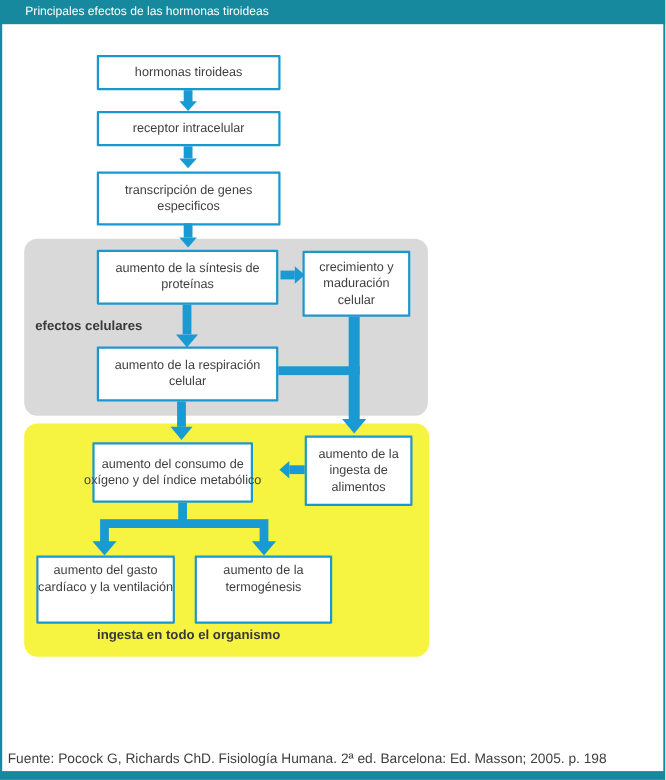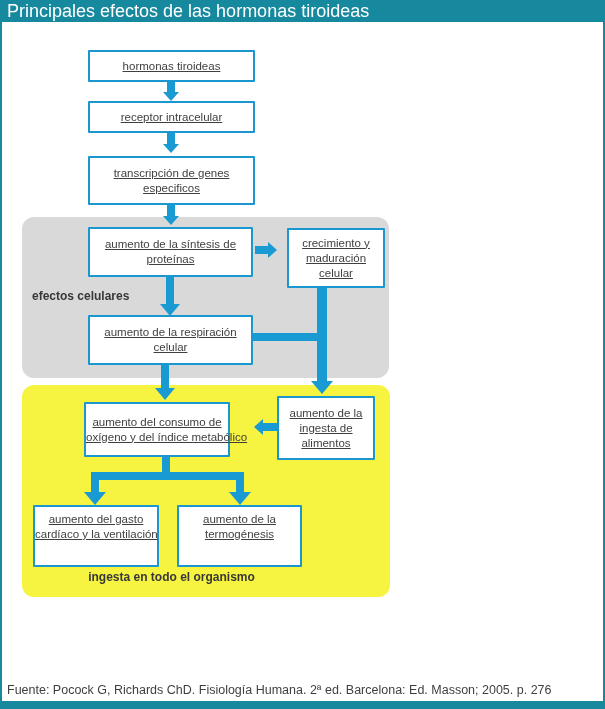--- a/index.html
+++ b/index.html
@@ -6,39 +6,39 @@
   .page {
     position:relative;
     width:605px; height:709px;
     background:#17899e;            
     font-family:"Liberation Sans", sans-serif;
     overflow:hidden;
   }
   .titlebar {
     position:absolute; left:0; top:0; right:0; height:22px;
     background:#17899e; color:#ffffff;
-    font-size:18px; line-height:22px; padding-left:7px;
+    font-size:11px; line-height:22px; padding-left:23px;
     white-space:nowrap;
   }
   .content {
     position:absolute; left:2px; top:22px; width:601px; height:679px;
     background:#ffffff; z-index:0;
   }
   
   .panel { position:absolute; border-radius:12px; z-index:1; }
   .panel.gray   { background:#d9d9d9; }
   .panel.yellow { background:#f7f441; }
   
   .node {
     position:absolute; z-index:2;
     background:#ffffff;
     border:2px solid #1b97cf; border-radius:1px;
     color:#3f3f3f; font-size:11.5px; line-height:15px;
-    display:flex; flex-direction:column; justify-content:center;
-    text-align:center; box-sizing:border-box;text-decoration:underline;
+    display:flex; flex-direction:column; align-items:center; justify-content:center;
+    text-align:center; box-sizing:border-box;
   }
   .node .line { white-space:nowrap; }
   .node.lift { padding-bottom:18px; }     
   
   .sec-label {
     position:absolute; z-index:2;
     color:#383838; font-size:12px; font-weight:bold; white-space:nowrap;
   }
   
   .shaft { position:absolute; background:#1a9ad2; z-index:2; }
@@ -90,21 +90,21 @@
   <div class="head down" style="left:163px; top:216px;"></div>
 
   <div class="node" style="left:88px; top:227px; width:165px; height:50px;">
     <span class="line">aumento de la síntesis de</span>
     <span class="line">proteínas</span>
   </div>
 
   <div class="shaft" style="left:255px; top:246px; width:13px; height:8px;"></div>
   <div class="head right" style="left:268px; top:242px;"></div>
 
-  <div class="node" style="left:275px; top:228px; width:98px; height:60px;margin-left:12px;">
+  <div class="node" style="left:275px; top:228px; width:98px; height:60px;">
     <span class="line">crecimiento y</span>
     <span class="line">maduración</span>
     <span class="line">celular</span>
   </div>
 
   <div class="sec-label" style="left:32px; top:289px;">efectos celulares</div>
 
   <div class="shaft" style="left:166px; top:277px; width:8px; height:27px;"></div>
   <div class="head downb" style="left:160px; top:304px;"></div>
 
@@ -146,15 +146,15 @@
     <span class="line">cardíaco y la ventilación</span>
   </div>
 
   <div class="node lift" style="left:177px; top:505px; width:125px; height:62px;">
     <span class="line">aumento de la</span>
     <span class="line">termogénesis</span>
   </div>
 
   <div class="sec-label" style="left:88px; top:570px; width:167px; text-align:center;">ingesta en todo el organismo</div>
 
-  <div class="footer">Fuente: Pocock G, Richards ChD. Fisiología Humana. 2ª ed. Barcelona: Ed. Masson; 2005. p. 276</div>
+  <div class="footer">Fuente: Pocock G, Richards ChD. Fisiología Humana. 2ª ed. Barcelona: Ed. Masson; 2005. p. 198</div>
 
 </div>
 
 </body></html>

